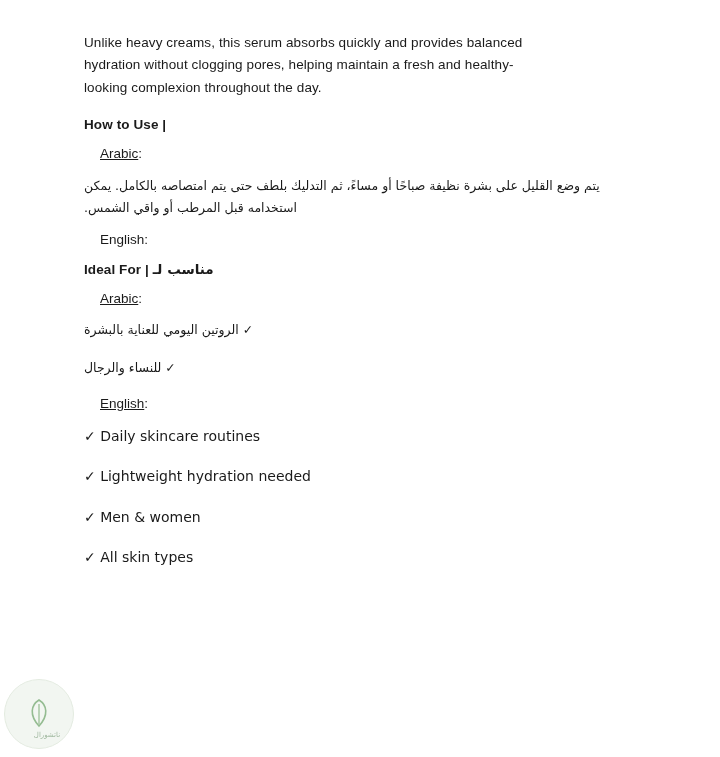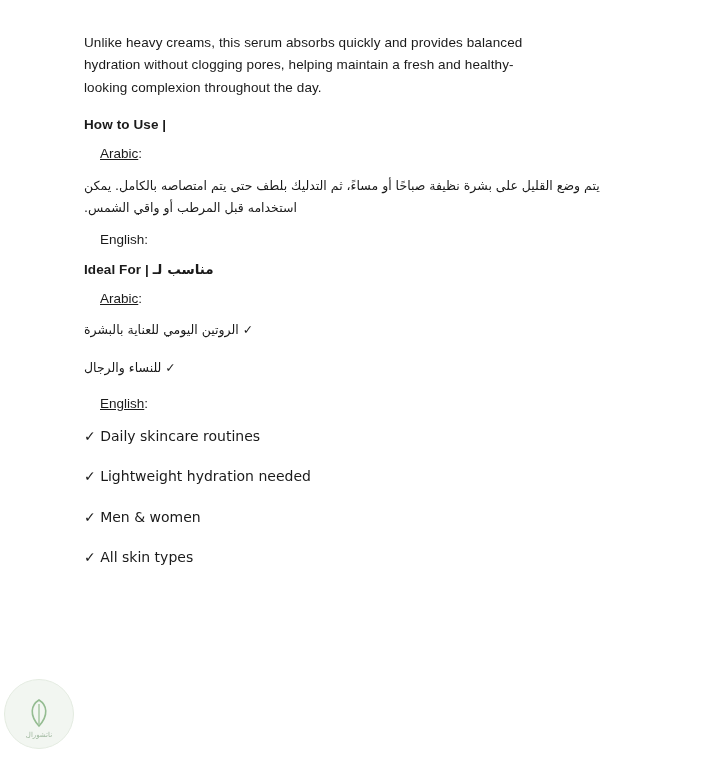--- a/index.html
+++ b/index.html
@@ -92,21 +92,21 @@
     border: 1px solid #e2eadf;
     display: flex;
     align-items: center;
     justify-content: center;
     opacity: 0.95;
   }
   .watermark svg { display: block; }
   .watermark .wm-text {
     position: absolute;
     bottom: 9px;
-    left: 0;
+    left: 8px;
     width: 100%;
     text-align: center;
     font-family: "DejaVu Sans", sans-serif;
     font-size: 7px;
     color: #9bb59a;
     letter-spacing: 0.5px;
   }
 </style>
 </head>
 <body>

